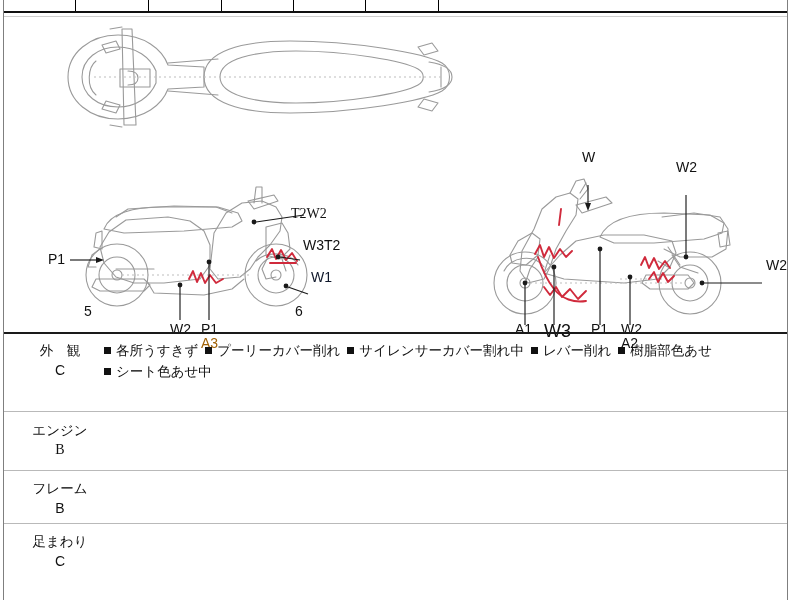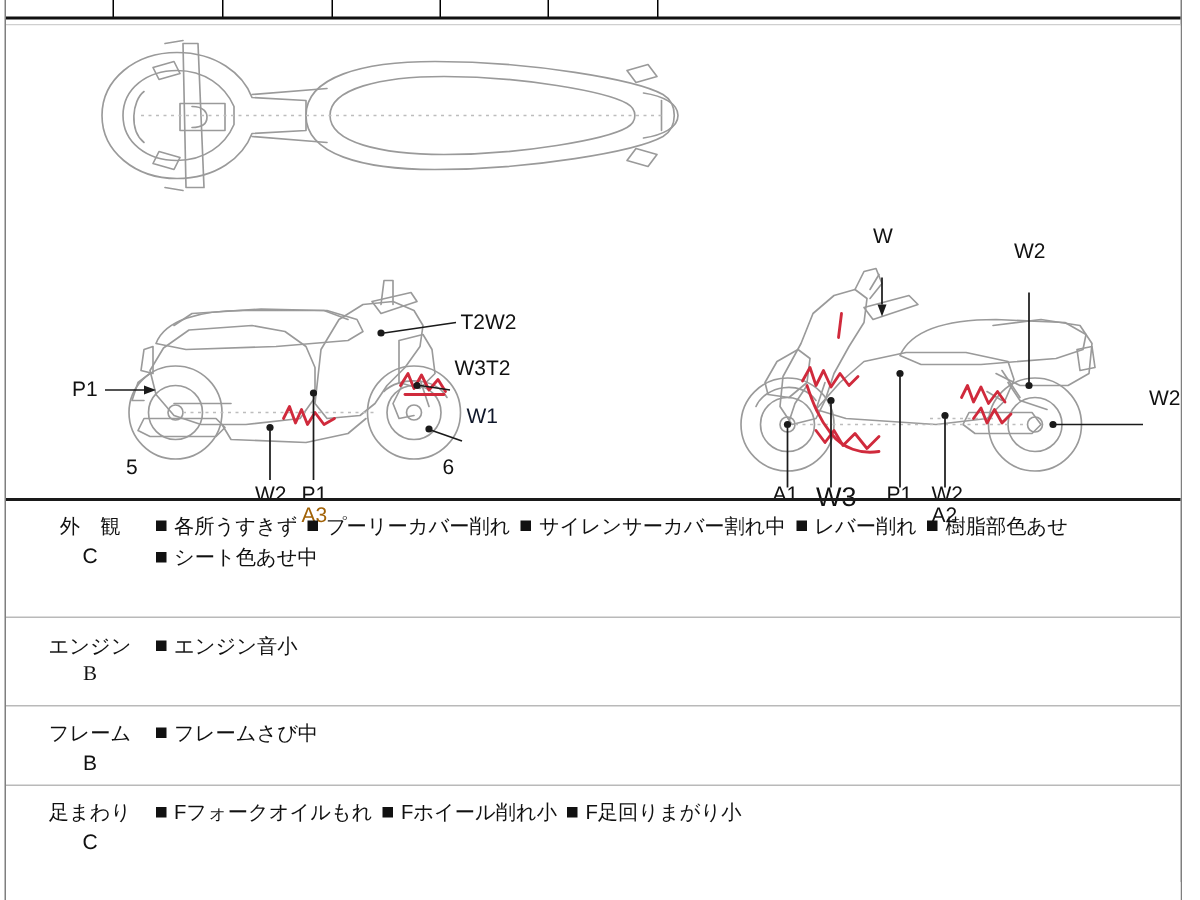--- a/index.html
+++ b/index.html
@@ -361,21 +361,21 @@
         <circle class="pt" cx="550" cy="250" r="2.4"></circle>
         <path class="ldr" d="M 596 308 L 596 234"></path>
         <circle class="pt" cx="596" cy="232" r="2.4"></circle>
         <path class="ldr" d="M 626 308 L 626 262"></path>
         <circle class="pt" cx="626" cy="260" r="2.4"></circle>
       </g>
     </svg>
 
     <div style="position:absolute;left:0;top:0;width:783px;height:315px;">
       <span style="position:absolute;left:44px;top:234px;font-size:14px;color:#111;">P1</span>
-      <span style="position:absolute;left:303px;top:189px;font-size:14px;color:#111;">T2W2</span>
+      <span style="position:absolute;left:287px;top:189px;font-size:14px;color:#111;font-family:Liberation Serif, serif;">T2W2</span>
       <span style="position:absolute;left:299px;top:220px;font-size:14px;color:#111;">W3T2</span>
       <span style="position:absolute;left:307px;top:252px;font-size:14px;color:#0f172a;">W1</span>
       <span style="position:absolute;left:80px;top:286px;font-size:14px;color:#111;">5</span>
       <span style="position:absolute;left:166px;top:304px;font-size:14px;color:#111;">W2</span>
       <span style="position:absolute;left:197px;top:304px;font-size:14px;color:#111;">P1</span>
       <span style="position:absolute;left:197px;top:318px;font-size:14px;color:#a16207;">A3</span>
       <span style="position:absolute;left:291px;top:286px;font-size:14px;color:#111;">6</span>
 
       <span style="position:absolute;left:578px;top:132px;font-size:14px;color:#111;">W</span>
       <span style="position:absolute;left:672px;top:142px;font-size:14px;color:#111;">W2</span>
@@ -395,37 +395,28 @@
     <div class="cond-grade">C</div>
     <div class="cond-items">
       <span class="itm"><span class="bullet"></span><span>各所うすきず</span></span><span class="itm"><span class="bullet"></span><span>プーリーカバー削れ</span></span><span class="itm"><span class="bullet"></span><span>サイレンサーカバー割れ中</span></span><span class="itm"><span class="bullet"></span><span>レバー削れ</span></span><span class="itm"><span class="bullet"></span><span>樹脂部色あせ</span></span><span class="itm"><span class="bullet"></span><span>シート色あせ中</span></span>
     </div>
   </div>
   <div class="light-rule" style="top:411px;"></div>
 
   <div class="cond-row" style="top:416px;height:53px;font-family:Liberation Serif, serif;">
     <div class="cond-label">エンジン</div>
     <div class="cond-grade">B</div>
-    <div class="cond-items">
-      <span class="itm"><span class="bullet"></span><span>エンジン音小</span></span>
-    </div>
   </div>
   <div class="light-rule" style="top:470px;"></div>
 
   <div class="cond-row" style="top:474px;height:48px;">
     <div class="cond-label">フレーム</div>
     <div class="cond-grade">B</div>
-    <div class="cond-items">
-      <span class="itm"><span class="bullet"></span><span>フレームさび中</span></span>
-    </div>
   </div>
   <div class="light-rule" style="top:523px;"></div>
 
   <div class="cond-row" style="top:527px;height:60px;">
     <div class="cond-label">足まわり</div>
     <div class="cond-grade">C</div>
-    <div class="cond-items">
-      <span class="itm"><span class="bullet"></span><span>Fフォークオイルもれ</span></span><span class="itm"><span class="bullet"></span><span>Fホイール削れ小</span></span><span class="itm"><span class="bullet"></span><span>F足回りまがり小</span></span>
-    </div>
   </div>
 
   <div class="tail-blank" style="top:588px;height:12px;"></div>
 </div>
 
 </body></html>

